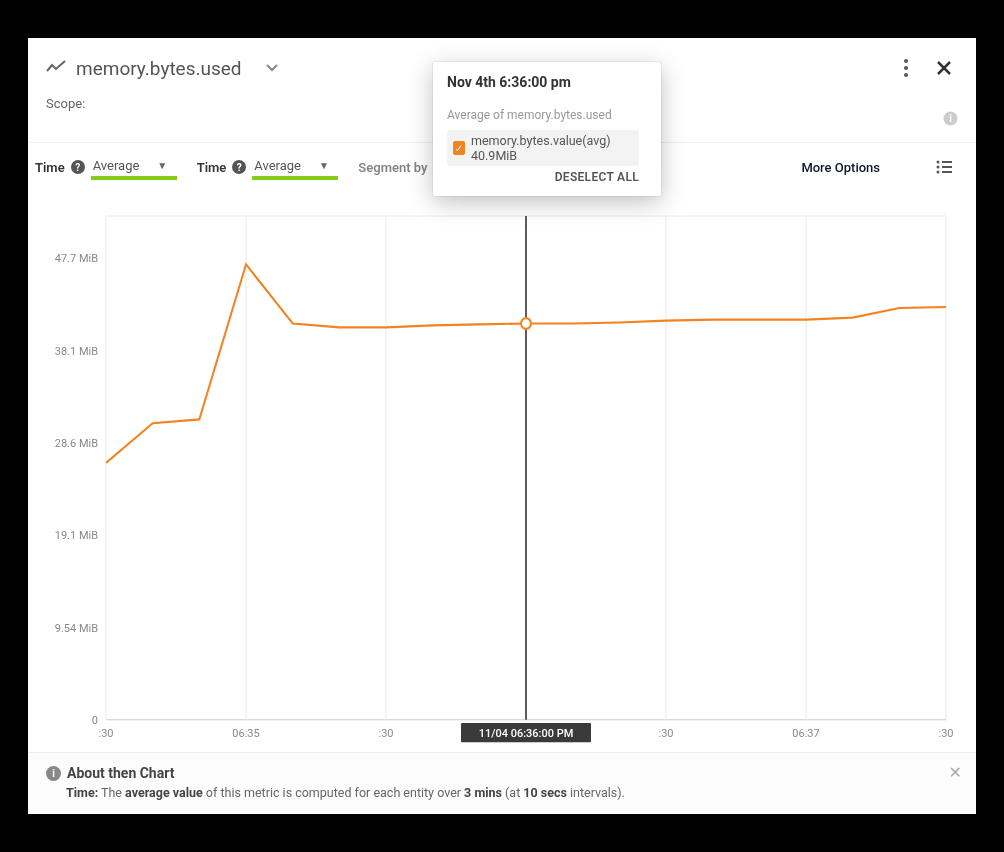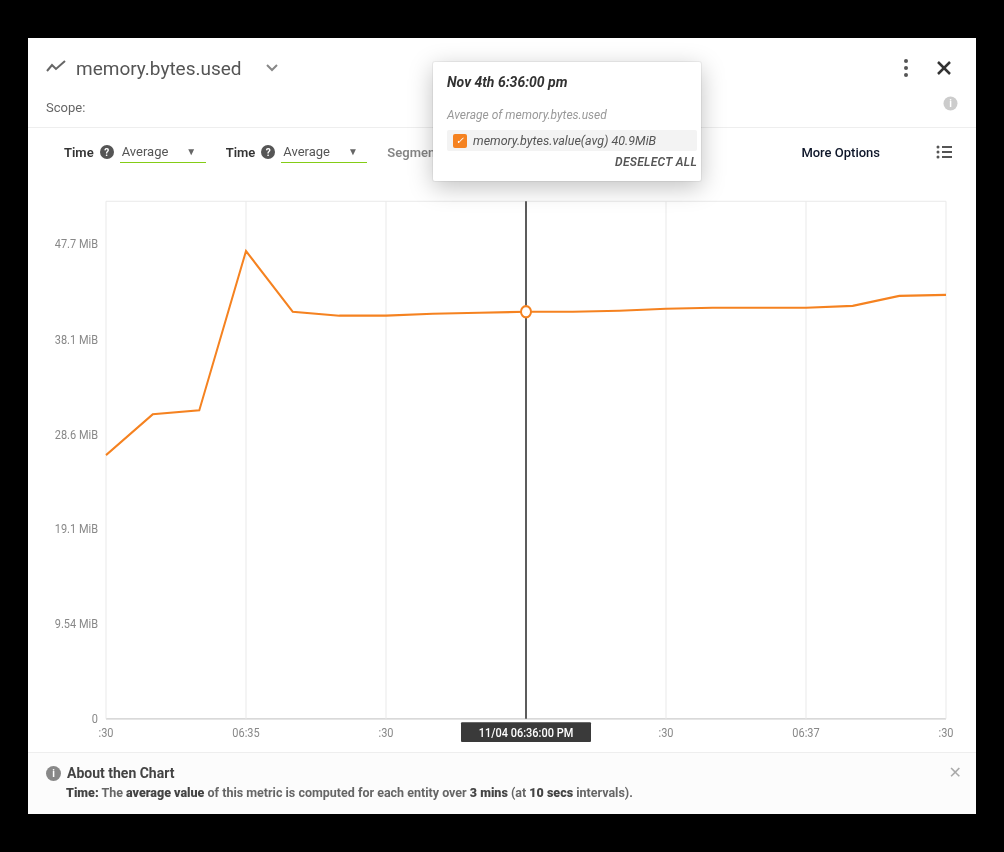--- a/index.html
+++ b/index.html
@@ -43,33 +43,33 @@
     align-items: center;
     justify-content: center;
     color: #555;
     cursor: pointer;
     border-radius: 3px;
   }
   .dropdown-caret { color: #888; margin-left: 6px; }
   
   .scope-row {
     display: flex;
-    align-items: flex-end;
+    align-items: flex-start;
     padding: 4px 18px 12px 18px;
     font-size: 13px;
     color: #666;
-    gap: 8px;
+    flex-direction: column;
   }
   .scope-label { color: #666; }
   .scope-value { color: #777; }
   .info-circle { color: #bbb; margin-left: auto; font-size: 15px; }
   
   .controls-row {
     border-top: 1px solid #eee;
-    padding: 10px 18px 6px 36px;
+    padding: 10px 18px 6px 7px;
     display: flex;
     align-items: center;
     gap: 20px;
     font-size: 13px;
   }
   .ctrl-group {
     display: flex;
     align-items: center;
     gap: 6px;
   }
@@ -83,21 +83,21 @@
     display: inline-flex;
     align-items: center;
     justify-content: center;
     font-weight: 700;
   }
   .select-ui {
     display: inline-flex;
     align-items: center;
     gap: 18px;
     color: #555;
-    border-bottom: 1px solid #84cc16;
+    border-bottom: 4px solid #84cc16;
     padding: 3px 2px;
     min-width: 86px;
   }
   .select-ui .caret { color: #666; font-size: 10px; }
   .more-options { color: #0f172a; font-weight: 500; cursor: pointer; }
   .controls-spacer { flex: 1; }
   .list-icon { color: #555; }
   
   .chart-wrap {
     flex: 1;
@@ -111,26 +111,25 @@
   .data-line { stroke: #f58220; stroke-width: 2; fill: none; }
   .cursor-line { stroke: #2a2a2a; stroke-width: 1.5; }
   .cursor-point-outer { fill: #fff; stroke: #f58220; stroke-width: 2; }
   .x-badge-rect { fill: #3a3a3a; }
   .x-badge-text { fill: #fff; font-size: 11px; font-weight: 500; text-anchor: middle; }
   
   .tooltip {
     position: absolute;
     top: 24px;
     left: 405px;
-    width: 268px;
+    width: 228px;
     background: #fff;
     border-radius: 2px;
     box-shadow: 0 6px 24px rgba(0,0,0,0.25), 0 0 0 1px rgba(0,0,0,0.05);
-    padding: 12px 4px 12px 14px;
-    font-style: italic;
+    padding: 12px 22px 12px 14px;
   }
   .tt-time { font-size: 14px; font-weight: 700; color: #333; }
   .tt-sub { font-size: 12px; color: #999; margin-top: 18px; }
   .tt-row {
     display: flex;
     align-items: center;
     gap: 6px;
     background: #f3f3f3;
     border-radius: 2px;
     margin-top: 8px;
@@ -177,21 +176,21 @@
     width: 15px; height: 15px;
     border-radius: 50%;
     background: #888;
     color: #fff;
     font-size: 10px;
     display: inline-flex;
     align-items: center;
     justify-content: center;
     font-weight: 700;
   }
-  .about-line { font-size: 12.5px; color: #666; margin-left: 20px; font-weight: bold; }
+  .about-line { font-size: 12.5px; color: #666; margin-left: 20px; }
   .about-line b { color: #444; }
   .about-close {
     position: absolute;
     top: 10px; right: 14px;
     color: #aaa;
     cursor: pointer;
     font-size: 16px;
   }
 </style>
 </head>

